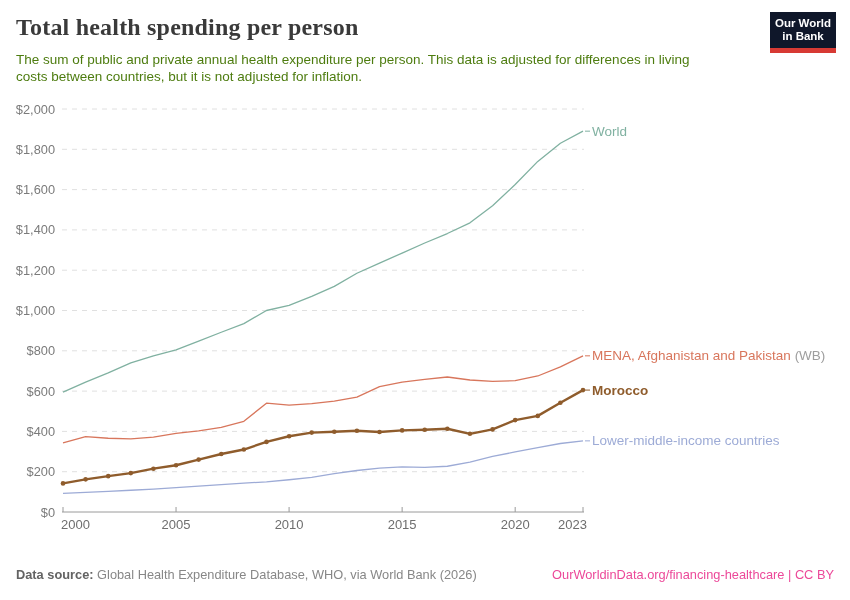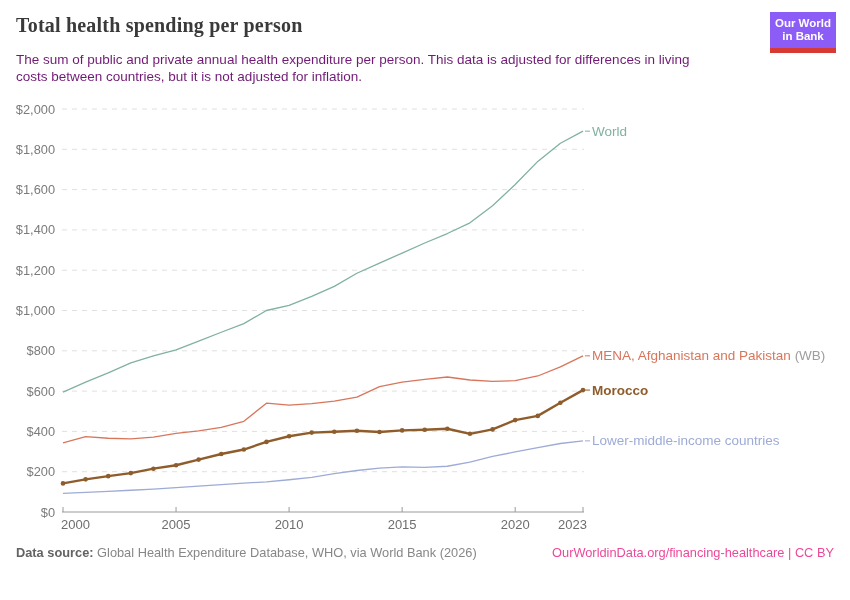--- a/index.html
+++ b/index.html
@@ -4,38 +4,38 @@
 <style>
   html,body{margin:0;padding:0;}
   body{
     width:850px;height:600px;position:relative;background:#ffffff;
     font-family:"Liberation Sans","DejaVu Sans",sans-serif;
     overflow:hidden;
   }
   .title{
     position:absolute;left:16px;top:14px;width:730px;
     font-family:"Liberation Serif","DejaVu Serif",serif;
-    font-size:20px;font-weight:700;color:#3a3a3a;letter-spacing:.2px;
+    font-size:24px;font-weight:700;color:#3a3a3a;letter-spacing:.2px;
   }
   .subtitle{
     position:absolute;left:16px;top:51px;width:706px;
-    font-size:13.5px;line-height:17px;color:#701a75;
+    font-size:13.5px;line-height:17px;color:#4d7c0f;
   }
   .logo{
     position:absolute;right:14px;top:12px;width:66px;height:36px;
-    background:#8b5cf6;border-bottom:5px solid #d73a34;
+    background:#0f172a;border-bottom:5px solid #d73a34;
     display:flex;flex-direction:column;align-items:center;justify-content:center;
     color:#ffffff;font-size:11.5px;font-weight:700;line-height:13px;text-align:center;
   }
   #chart-svg{position:absolute;left:0;top:95px;}
   .footer{
     position:absolute;left:16px;right:16px;top:545px;
     font-size:12.8px;color:#878787;
   }
-  .footer-row1{display:flex;justify-content:space-between;}
+  .footer-row1{display:flex;justify-content:space-between;margin-top:22px;}
   .footer b{color:#636363;font-weight:700;}
   .footer-row2{margin-top:5px;}
   .credit{color:#ec4899;}
 </style>
 </head>
 <body>
 
 <div class="title">Total health spending per person</div>
 <div class="subtitle">The sum of public and private annual health expenditure per person. This data is adjusted for differences in living costs between countries, but it is not adjusted for inflation.</div>
 

